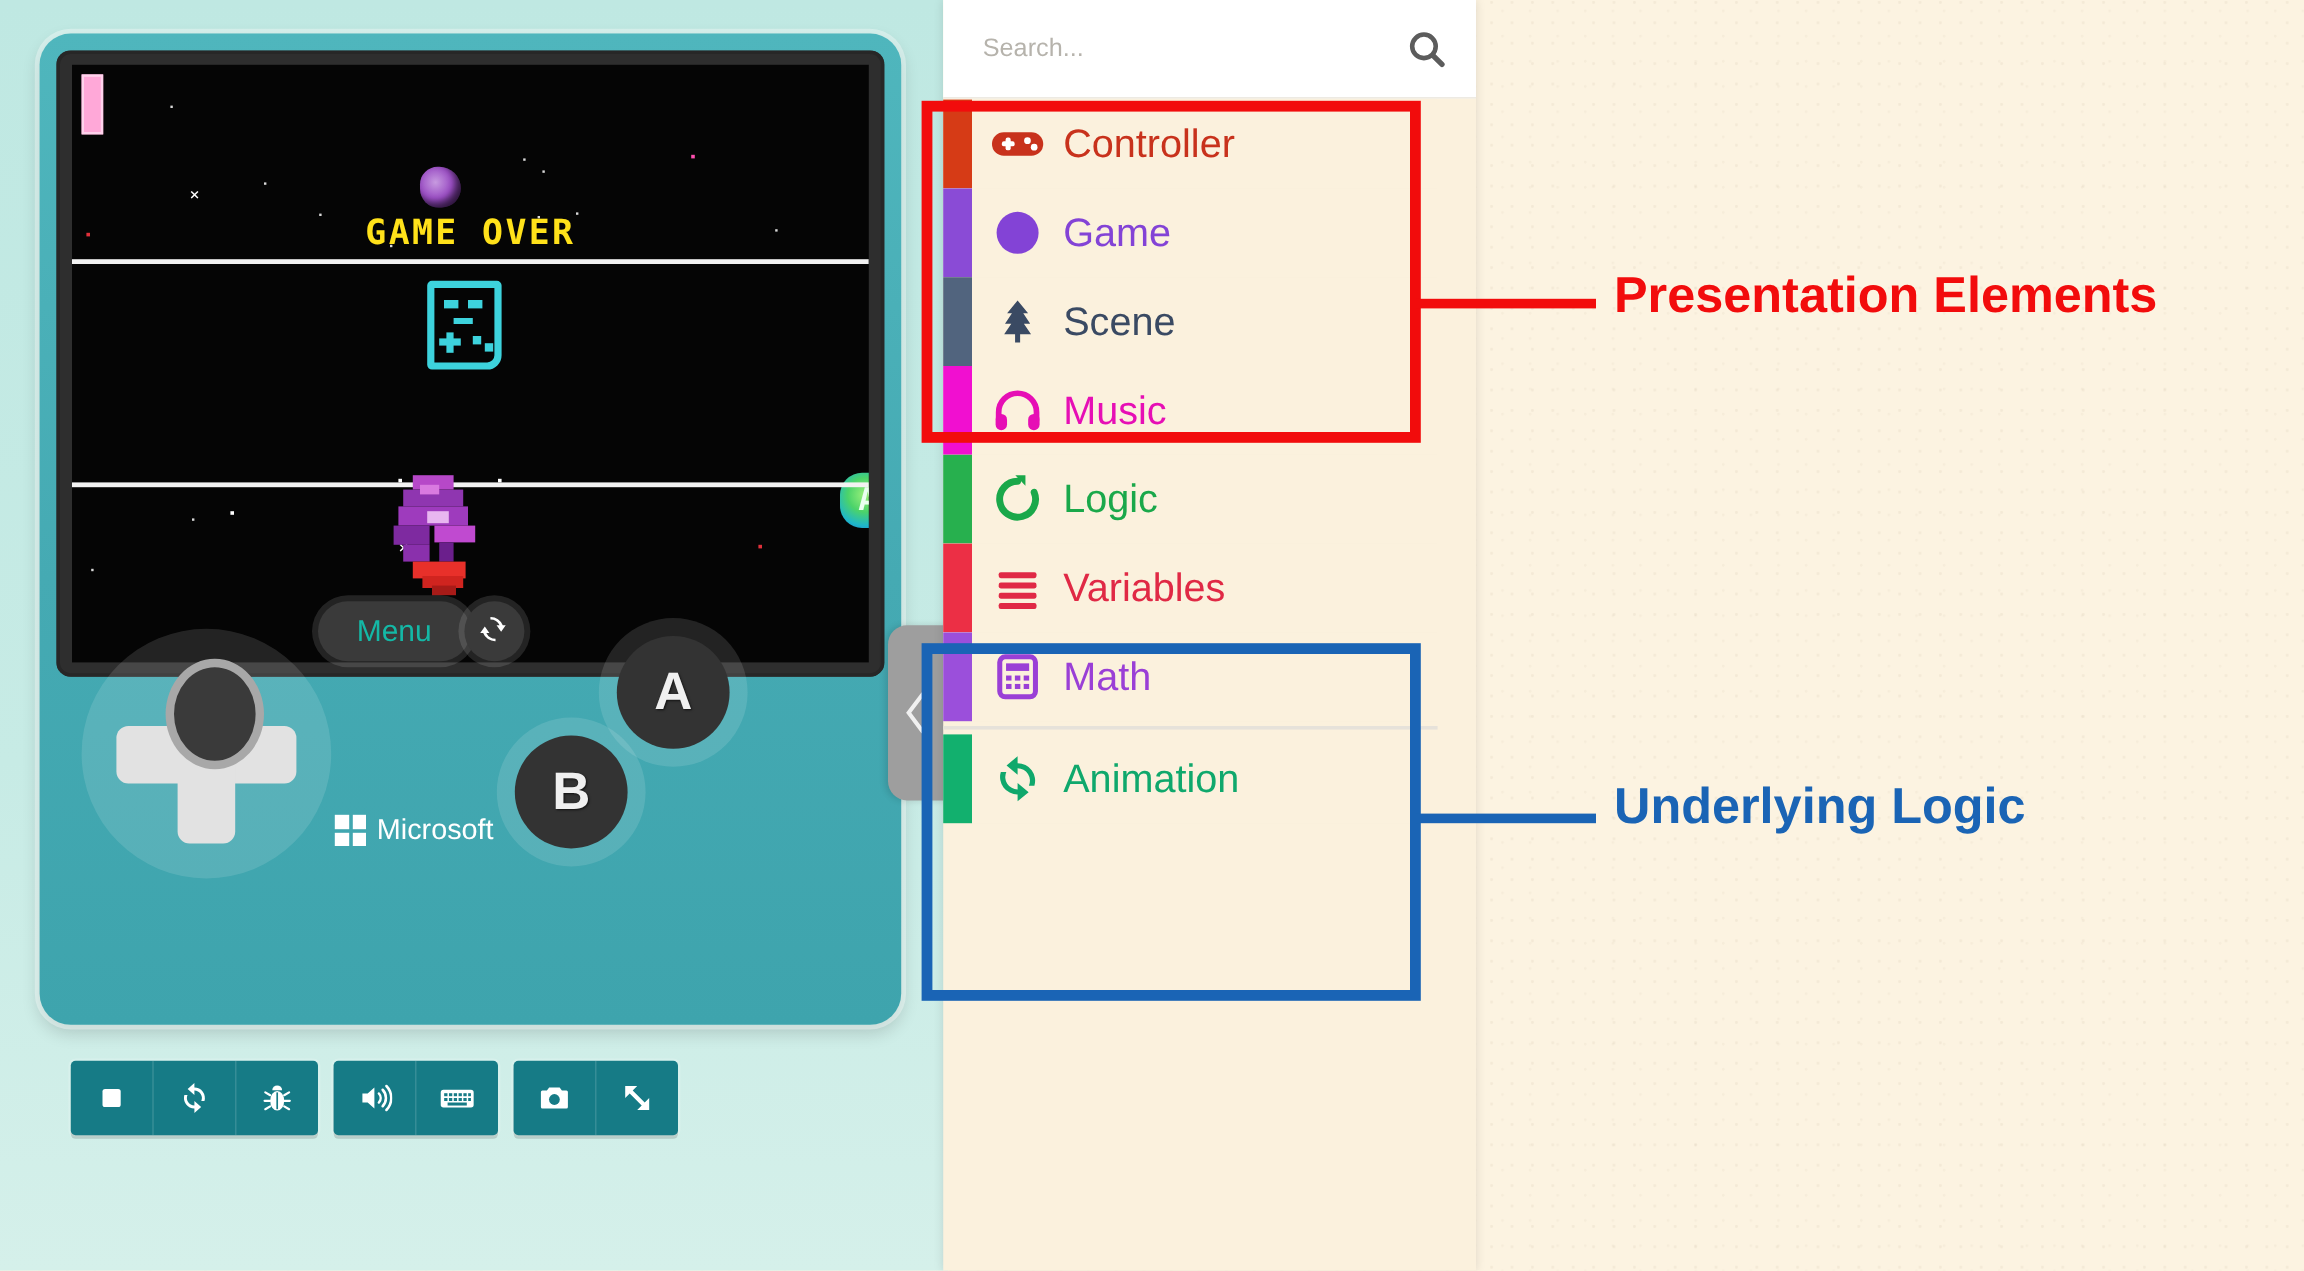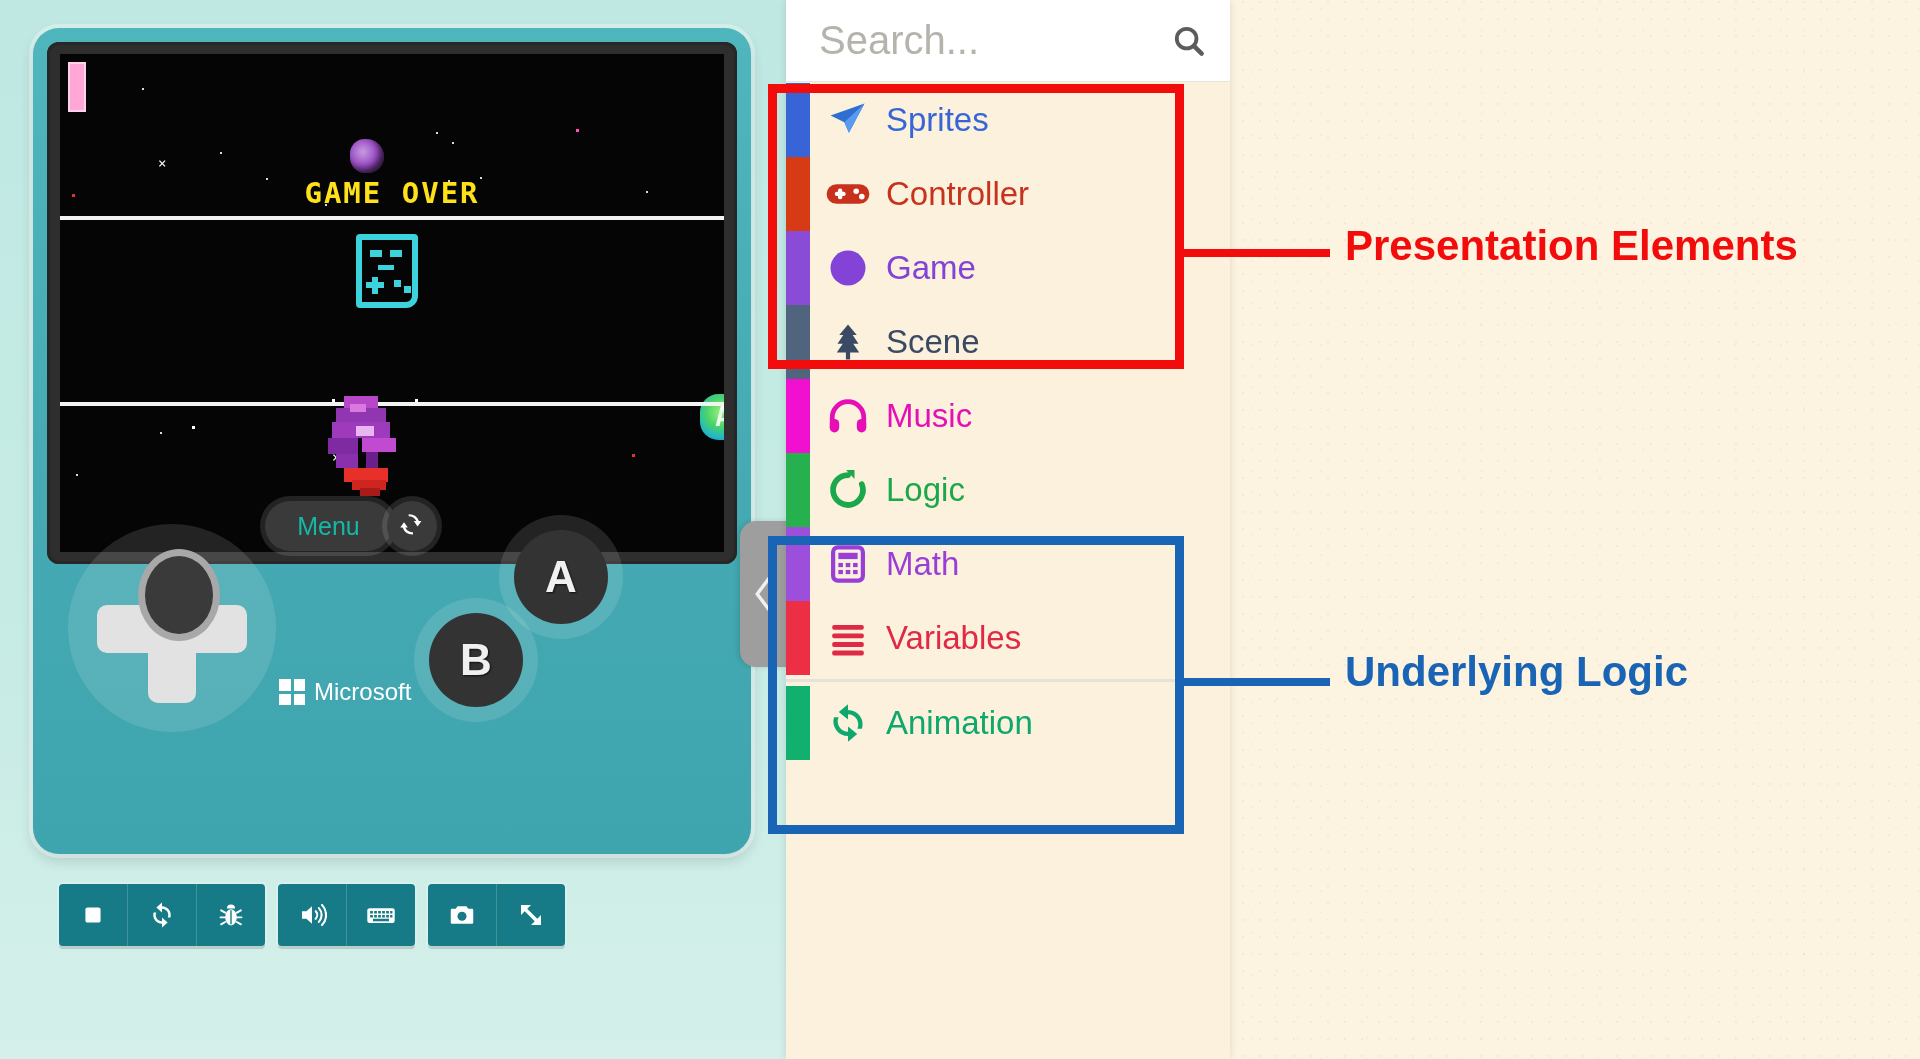--- a/index.html
+++ b/index.html
@@ -126,21 +126,21 @@
   
   #palette{
     position:absolute;left:786px;top:0;width:444px;height:1059px;
     background:#fbf1dd;box-shadow:0 0 8px rgba(0,0,0,.12);
   }
   #search-bar{
     position:absolute;left:0;top:0;width:444px;height:82px;background:#ffffff;
     display:flex;align-items:center;justify-content:space-between;padding:0 22px 0 33px;
     box-sizing:border-box;border-bottom:1px solid #e9e5dc;
   }
-  #search-placeholder{color:#b6b3ac;font-size:40px;}
+  #search-placeholder{color:#b6b3ac;font-size:21px;}
   #cat-list{position:absolute;left:0;top:83px;width:412px;}
   .cat-row{position:relative;display:flex;align-items:center;height:74px;background:#fbf1dd;}
   .cat-stripe{width:24px;height:100%;flex:0 0 24px;}
   .cat-icon{width:76px;display:flex;align-items:center;justify-content:center;}
   .cat-label{font-size:33px;font-weight:400;}
   .cat-sep{height:3px;background:#e6e2da;margin:4px 0;}
 
   
   #red-box{position:absolute;left:768px;top:84px;width:416px;height:285px;
     border:9px solid #f20c0c;box-sizing:border-box;pointer-events:none;}
@@ -343,30 +343,20 @@
   <div id="search-bar">
     <span id="search-placeholder">Search...</span>
     <svg width="38" height="38" viewBox="0 0 24 24">
       <circle cx="10.5" cy="10.5" r="6.2" fill="none" stroke="#5c5c5c" stroke-width="2.4"></circle>
       <path d="M15.2 15.2 20 20" stroke="#5c5c5c" stroke-width="2.8" stroke-linecap="round"></path>
     </svg>
   </div>
 
   <div id="cat-list">
 
-    <div class="cat-row">
-      <div class="cat-stripe" style="background:#3765d8"></div>
-      <div class="cat-icon">
-        <svg width="44" height="44" viewBox="0 0 24 24">
-            <path d="M2.5 9.5 21 3 12.5 19 10 13.2z" fill="#2f6fd0"></path>
-            <path d="M10 13.2 21 3 12.5 19z" fill="#5b9bef"></path>
-          </svg>
-      </div>
-      <div class="cat-label" style="color:#3765d8">Sprites</div>
-    </div>
 
     <div class="cat-row">
       <div class="cat-stripe" style="background:#d63b16"></div>
       <div class="cat-icon">
         <svg width="46" height="46" viewBox="0 0 28 20">
           <rect x="1" y="4" width="26" height="12" rx="6" fill="#c8321c"></rect>
           <rect x="6" y="8.6" width="6.5" height="2.6" rx="1.1" fill="#fff"></rect>
           <rect x="7.9" y="6.7" width="2.6" height="6.5" rx="1.1" fill="#fff"></rect>
           <circle cx="19" cy="8.3" r="1.7" fill="#fff"></circle>
             <circle cx="22.4" cy="11.6" r="1.7" fill="#fff"></circle>
@@ -411,55 +401,55 @@
       <div class="cat-stripe" style="background:#27b04e"></div>
       <div class="cat-icon">
         <svg width="46" height="46" viewBox="0 0 24 24">
           <path d="M12 4.2a7.8 7.8 0 1 0 7.2 4.8" fill="none" stroke="#1aa84a" stroke-width="3" stroke-linecap="round"></path>
           <path d="M11 1.6h4.4v4.6z" fill="#1aa84a"></path>
         </svg>
       </div>
       <div class="cat-label" style="color:#1aa84a">Logic</div>
     </div>
 
+
+    <div class="cat-row">
+      <div class="cat-stripe" style="background:#ec2f45"></div>
+      <div class="cat-icon">
+        <svg width="42" height="42" viewBox="0 0 24 24">
+          <g fill="#e02945">
+            <rect x="3" y="4.5" width="18" height="2.8" rx="1"></rect>
+            <rect x="3" y="9.4" width="18" height="2.8" rx="1"></rect>
+            <rect x="3" y="14.3" width="18" height="2.8" rx="1"></rect>
+            <rect x="3" y="19.2" width="18" height="2.8" rx="1"></rect>
+          </g>
+        </svg>
+      </div>
+      <div class="cat-label" style="color:#e02945">Variables</div>
+    </div>
 
     <div class="cat-row">
       <div class="cat-stripe" style="background:#9b4fdb"></div>
       <div class="cat-icon">
         <svg width="42" height="42" viewBox="0 0 24 24">
           <rect x="3.5" y="2.5" width="17" height="19" rx="2.6" fill="none" stroke="#9a3fd6" stroke-width="2.4"></rect>
           <rect x="6.5" y="5.6" width="11" height="3.6" fill="#9a3fd6"></rect>
           <g fill="#9a3fd6">
             <rect x="6.5" y="11.4" width="2.6" height="2.4"></rect>
               <rect x="10.7" y="11.4" width="2.6" height="2.4"></rect>
               <rect x="14.9" y="11.4" width="2.6" height="2.4"></rect>
             <rect x="6.5" y="15.4" width="2.6" height="2.4"></rect>
               <rect x="10.7" y="15.4" width="2.6" height="2.4"></rect>
               <rect x="14.9" y="15.4" width="2.6" height="2.4"></rect>
           </g>
         </svg>
       </div>
       <div class="cat-label" style="color:#9a3fd6">Math</div>
     </div>
 
-    <div class="cat-row">
-      <div class="cat-stripe" style="background:#ec2f45"></div>
-      <div class="cat-icon">
-        <svg width="42" height="42" viewBox="0 0 24 24">
-          <g fill="#e02945">
-            <rect x="3" y="4.5" width="18" height="2.8" rx="1"></rect>
-            <rect x="3" y="9.4" width="18" height="2.8" rx="1"></rect>
-            <rect x="3" y="14.3" width="18" height="2.8" rx="1"></rect>
-            <rect x="3" y="19.2" width="18" height="2.8" rx="1"></rect>
-          </g>
-        </svg>
-      </div>
-      <div class="cat-label" style="color:#e02945">Variables</div>
-    </div>
-
 
     <div class="cat-sep"></div>
 
 
     <div class="cat-row">
       <div class="cat-stripe" style="background:#12b06e"></div>
       <div class="cat-icon">
         <svg width="46" height="46" viewBox="0 0 24 24">
           <path d="M12 5.2V2.2L7.2 6.2 12 10.2V7.4a5.4 5.4 0 0 1 4.9 7.6h2.4A7.6 7.6 0 0 0 12 5.2z" fill="#0fa86c"></path>
           <path d="M12 18.8v3l4.8-4-4.8-4v2.8a5.4 5.4 0 0 1-4.9-7.6H4.7A7.6 7.6 0 0 0 12 18.8z" fill="#0fa86c"></path>

